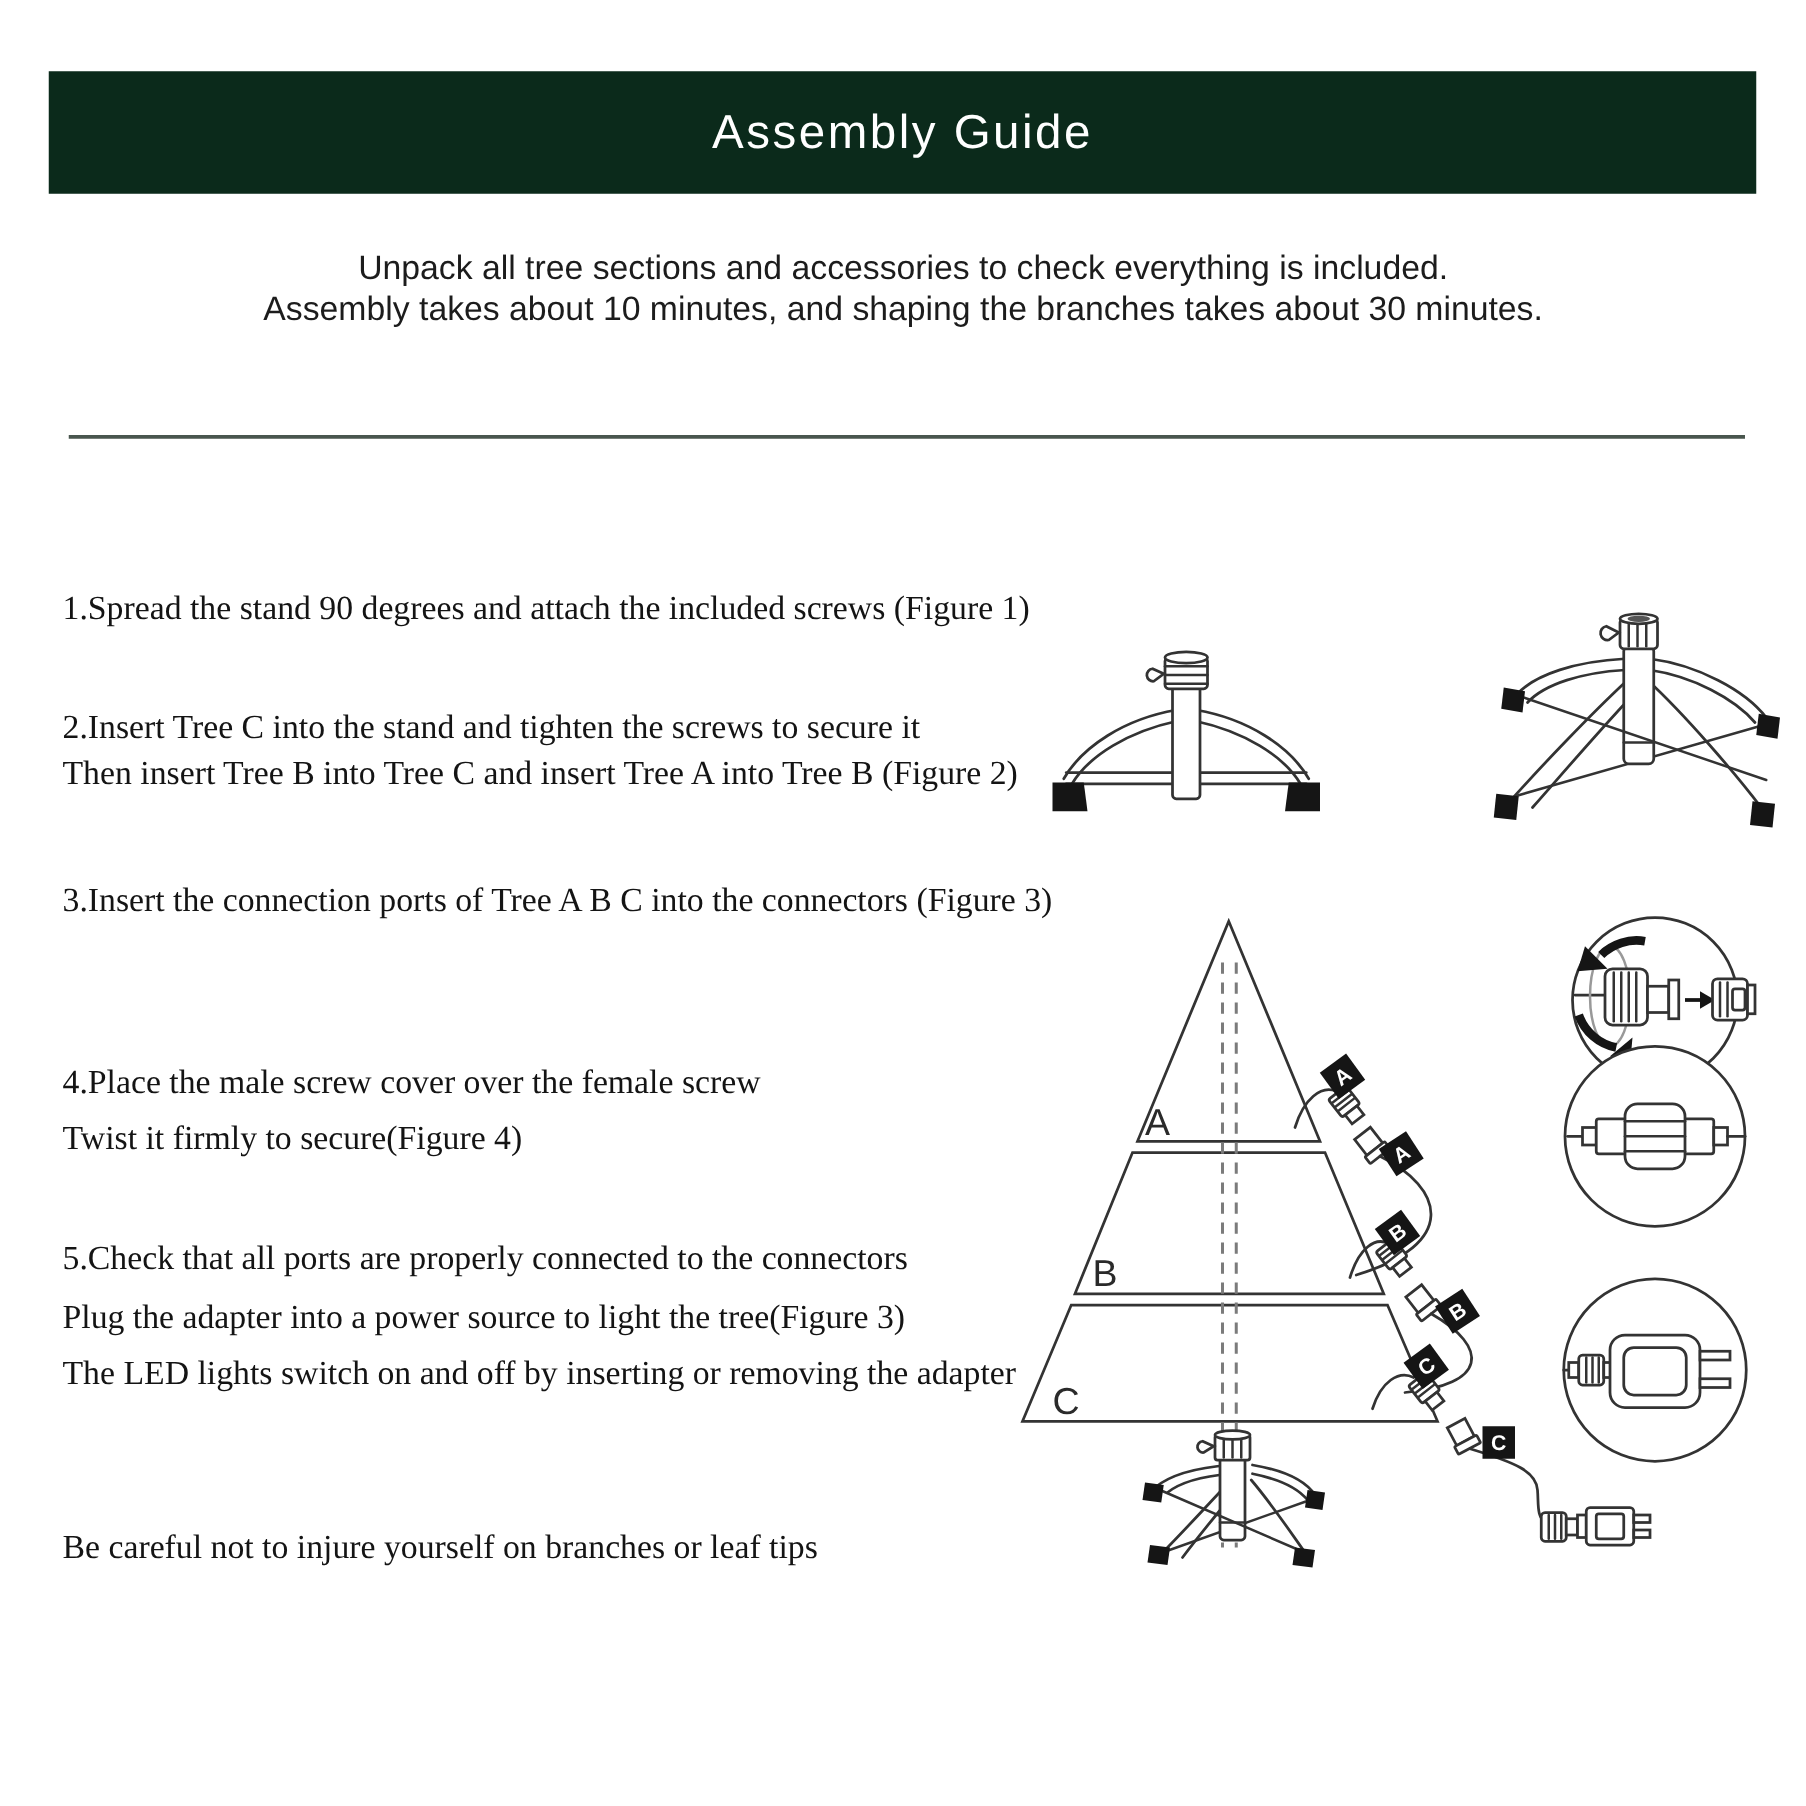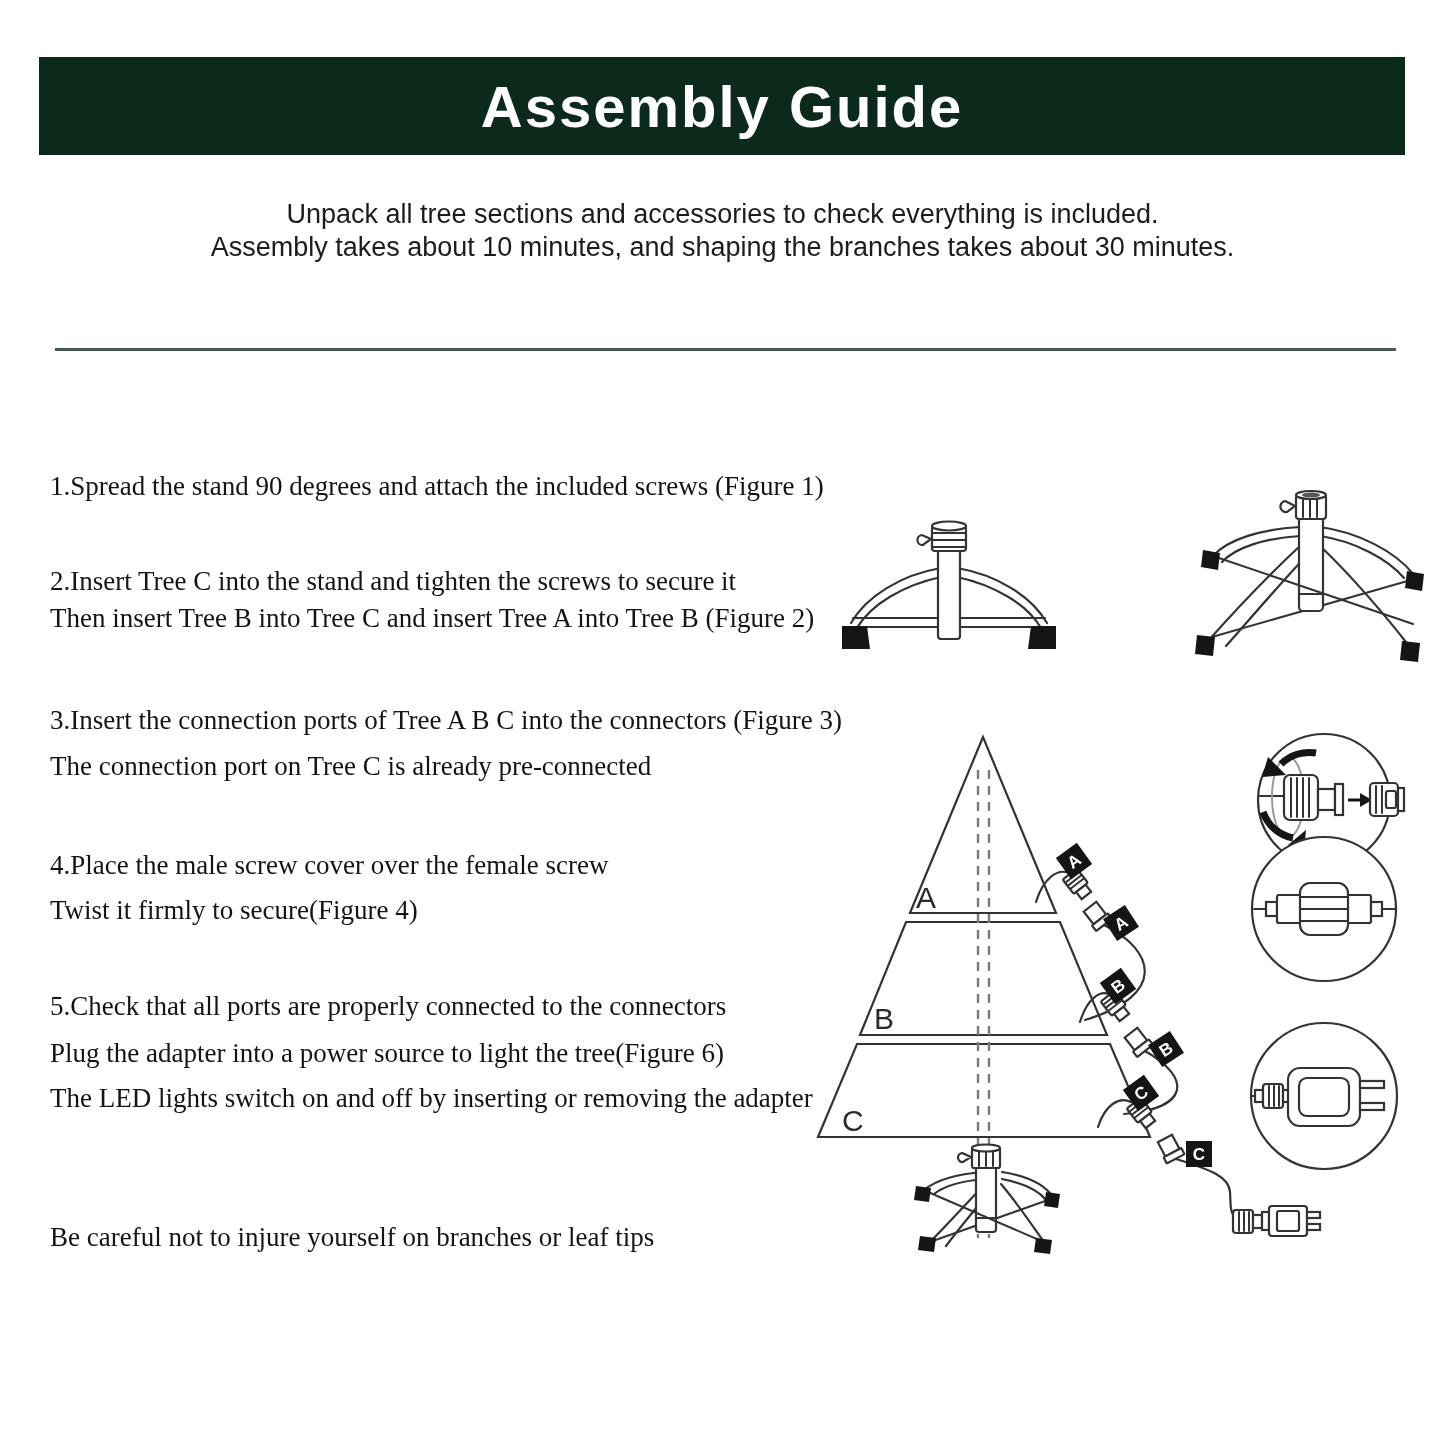--- a/index.html
+++ b/index.html
@@ -1,21 +1,21 @@
 <!DOCTYPE html>
 <html><head>
 <meta charset="utf-8">
 <style>
   html,body{margin:0;padding:0;background:#ffffff;}
   .page{position:relative;width:1445px;height:1445px;background:#ffffff;overflow:hidden;
         font-family:"Liberation Sans",sans-serif;}
   .banner{position:absolute;left:39px;top:57px;width:1366px;height:98px;background:#0b2a1b;
           display:flex;align-items:center;justify-content:center;}
-  .banner h1{margin:0;color:#ffffff;font-family:"Liberation Sans",sans-serif;font-weight:700;
-             font-size:58px;letter-spacing:2px;}
+  .banner h1{margin:0;color:#ffffff;font-family:"Liberation Sans",sans-serif;font-weight:400;
+             font-size:38px;letter-spacing:2px;}
   .intro{position:absolute;left:0;top:198px;width:1445px;text-align:center;color:#1c1c1c;}
   .intro p{margin:0;font-size:27px;line-height:33px;font-family:Liberation Sans, sans-serif;}
   .divider{position:absolute;left:55px;top:348px;width:1341px;height:3px;background:#49564e;}
   .step-line{position:absolute;left:50px;margin:0;font-family:Liberation Serif, serif;
              font-size:27px;line-height:32px;color:#141414;white-space:nowrap;}
   .illus{position:absolute;left:800px;top:460px;width:645px;height:830px;}
   .ln{fill:none;stroke:#333333;stroke-width:2.2;stroke-linecap:round;}
   .thin{fill:none;stroke:#333333;stroke-width:2;stroke-linecap:round;}
   .lnf{fill:#ffffff;stroke:#333333;stroke-width:2.2;}
   .blk{fill:#151515;stroke:none;}
@@ -37,25 +37,24 @@
     <p>Unpack all tree sections and accessories to check everything is included.</p>
     <p>Assembly takes about 10 minutes, and shaping the branches takes about 30 minutes.</p>
   </div>
 
   <div class="divider"></div>
 
   <p class="step-line" style="top:470px">1.Spread the stand 90 degrees and attach the included screws (Figure 1)</p>
   <p class="step-line" style="top:565px">2.Insert Tree C into the stand and tighten the screws to secure it</p>
   <p class="step-line" style="top:602px">Then insert Tree B into Tree C and insert Tree A into Tree B (Figure 2)</p>
   <p class="step-line" style="top:704px">3.Insert the connection ports of Tree A B C into the connectors (Figure 3)</p>
-  <p class="step-line" style="top:750px">The connection port on Tree C is already pre-connected</p>
   <p class="step-line" style="top:849px">4.Place the male screw cover over the female screw</p>
   <p class="step-line" style="top:894px">Twist it firmly to secure(Figure 4)</p>
   <p class="step-line" style="top:990px">5.Check that all ports are properly connected to the connectors</p>
-  <p class="step-line" style="top:1037px">Plug the adapter into a power source to light the tree(Figure 6)</p>
+  <p class="step-line" style="top:1037px">Plug the adapter into a power source to light the tree(Figure 3)</p>
   <p class="step-line" style="top:1082px">The LED lights switch on and off by inserting or removing the adapter</p>
   <p class="step-line" style="top:1221px">Be careful not to injure yourself on branches or leaf tips</p>
 
   <svg class="illus" viewBox="800 460 645 830" xmlns="http://www.w3.org/2000/svg">
     <defs>
       <g id="cm">
         <rect class="lnf" x="-15" y="-9" width="18" height="18" rx="2"></rect>
         <line class="thin" x1="-11" y1="-8" x2="-11" y2="8"></line>
         <line class="thin" x1="-7" y1="-8" x2="-7" y2="8"></line>
         <line class="thin" x1="-3" y1="-8" x2="-3" y2="8"></line>

